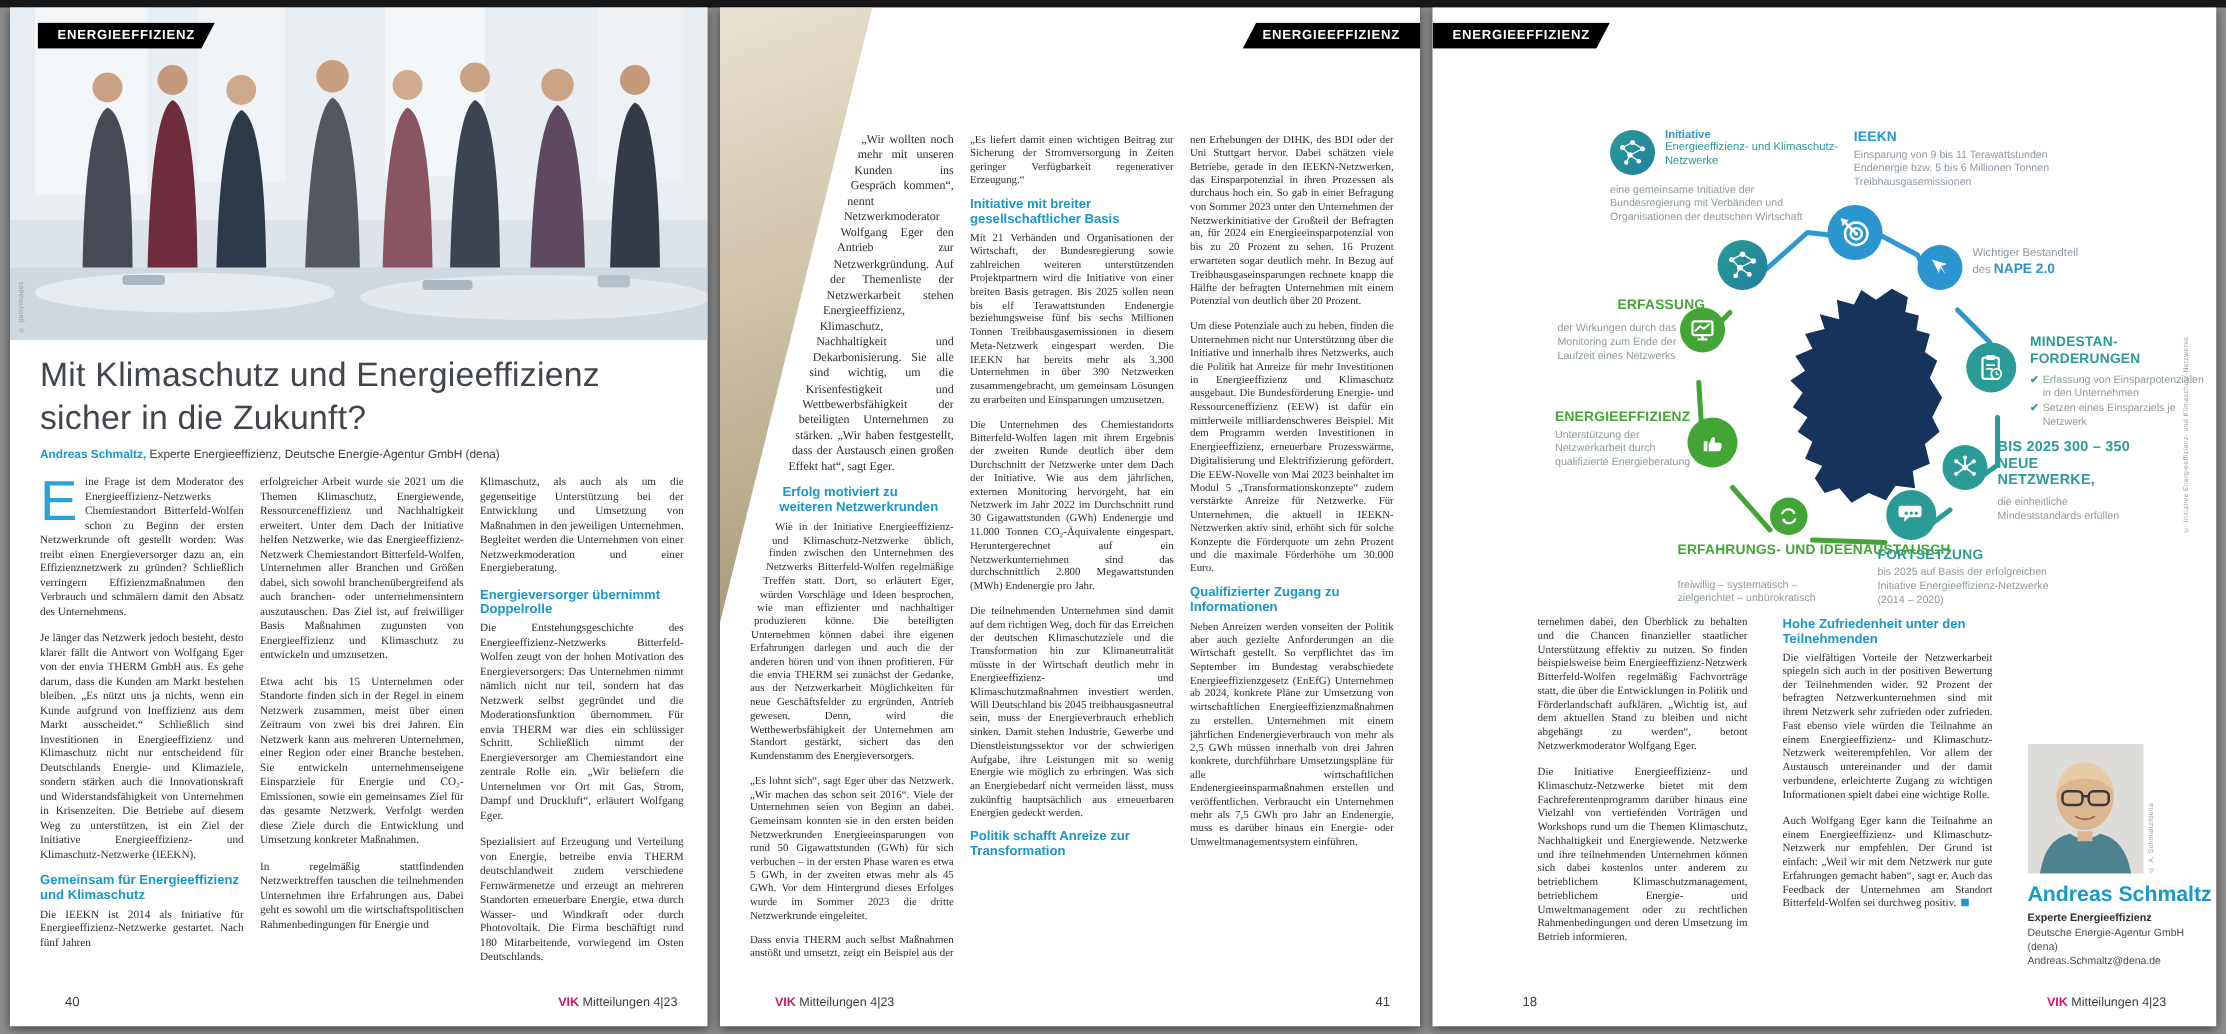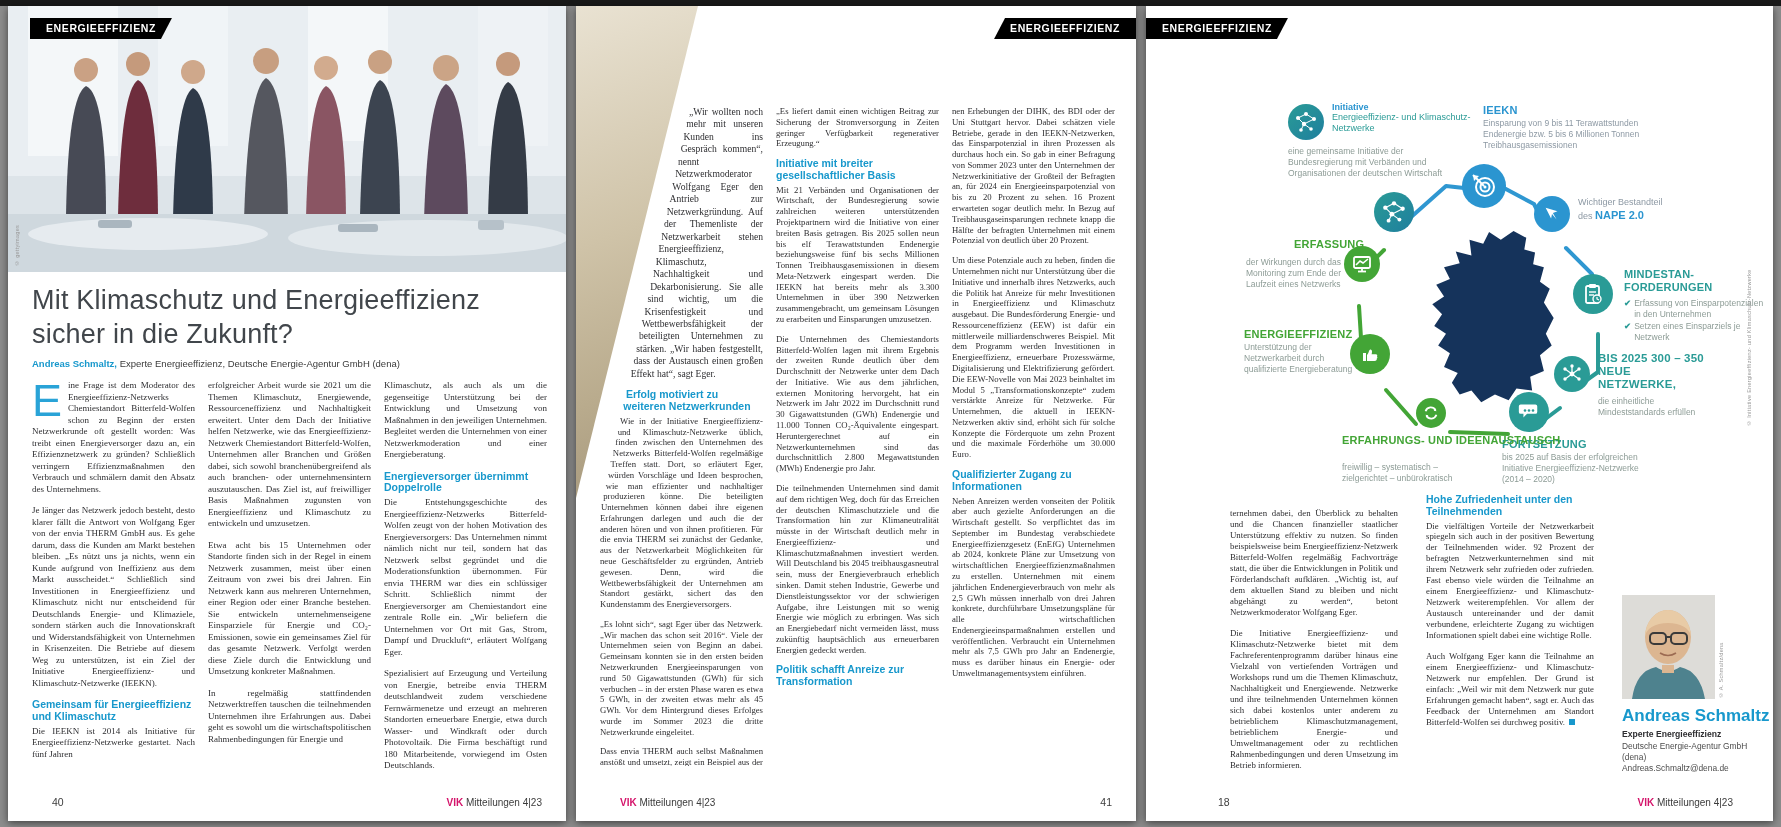--- a/index.html
+++ b/index.html
@@ -55,21 +55,21 @@
   .ih { position:absolute; font-weight:bold; font-size:11px; line-height:1.15; letter-spacing:.2px; }
   .isub { position:absolute; font-size:8.5px; line-height:1.3; color:#8d9c96; }
   .blue  { color:#2b95d0; } .green { color:#43a536; } .teal { color:#2a9b96; }
   .bg-blue { background:#2b95d0; } .bg-green { background:#43a536; } .bg-teal { background:#2a9b96; }
   .isub.bluish { color:#8d99a4; }
   .check { color:#2a9b96; font-weight:bold; margin-right:3px; }
   .ck-row { display:flex; font-size:8.5px; color:#8d9c96; line-height:1.25; margin-bottom:2px; }
 
   
   #page42 .col { top:486px; width:168px; height:272px; font-size:8.8px; line-height:1.25; }
-  #p42c1 { left:84px;margin-top:16px; } #p42c2 { left:280px; }
+  #p42c1 { left:84px; } #p42c2 { left:280px; }
   #p42-photo { position:absolute; left:476px; top:589px; width:93px; height:104px; overflow:hidden; }
   #p42-cap { position:absolute; left:476px; top:700px; width:150px; }
   #p42-cap .nm { color:#1898cc; font-weight:bold; font-size:17px; margin-bottom:3px; }
   #p42-cap .rl { color:#2e2e31; font-weight:bold; font-size:8.6px; margin-bottom:2px; }
   #p42-cap .og { color:#4c4c4c; font-size:8.4px; line-height:1.3; }
   .endmark { display:inline-block; width:6px; height:6px; background:#1898cc; margin-left:4px; }
 
   
   .pfoot { position:absolute; bottom:13px; font-size:10px; color:#3c3c3c; }
   .pfoot .vik { color:#d4146a; font-weight:bold; }

